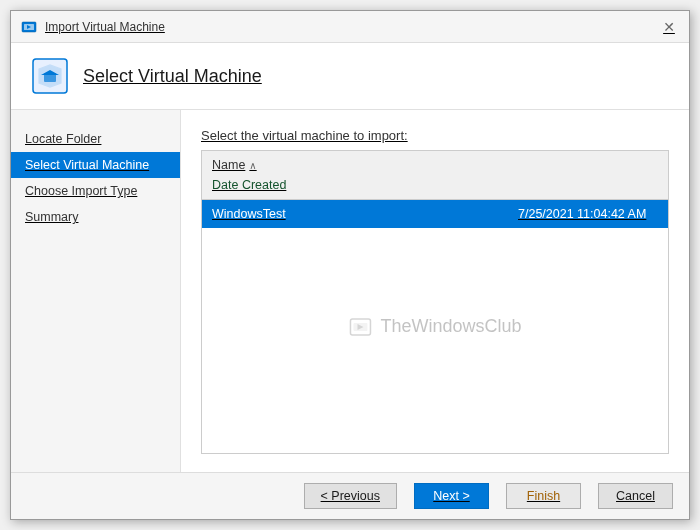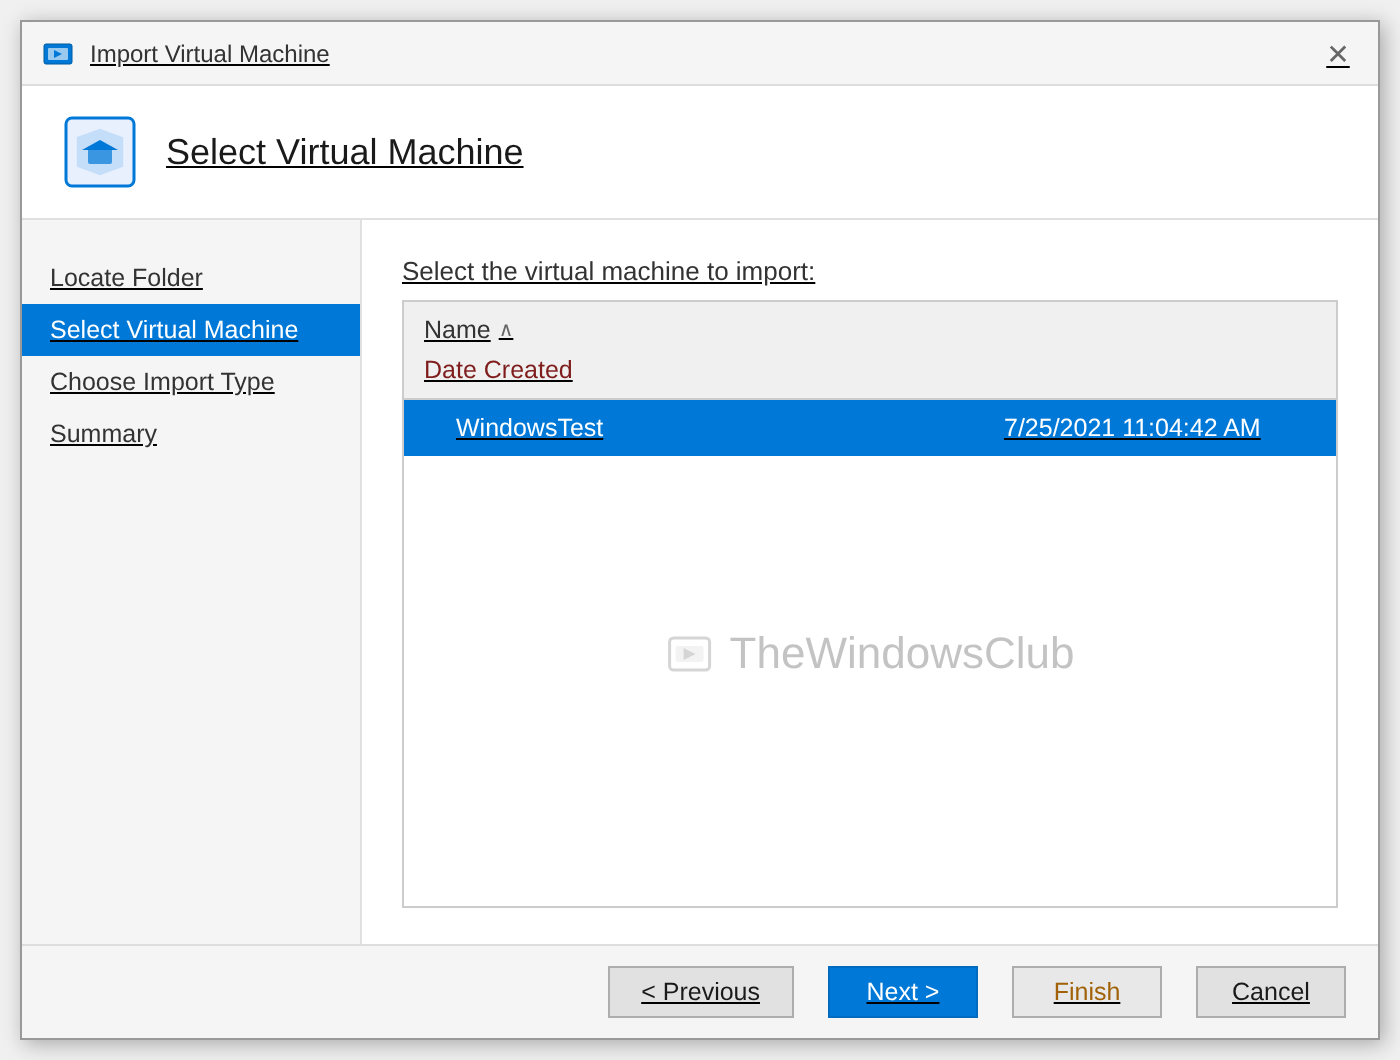--- a/index.html
+++ b/index.html
@@ -153,32 +153,32 @@
       color: #333;
       display: flex;
       align-items: center;
       gap: 4px;
     }
 
     .vm-col-date {
       width: 160px;
       padding: 3px 10px;
       font-size: 12.5px;
-      color: #7f1d1d;
+      color: #14532d;
     }
 
     .vm-table-body {
       flex: 1;
       overflow-y: auto;
       position: relative;
     }
 
     .vm-row {
       display: flex;
-      padding: 4px 16px;
+      padding: 4px 0;
       cursor: pointer;
     }
 
     .vm-row.selected {
       background: #0078d7;
       color: #fff;
     }
 
     .vm-row .vm-col-name {
       color: inherit;
@@ -199,21 +199,21 @@
       opacity: 0.35;
       pointer-events: none;
     }
 
     .watermark-icon {
       width: 24px;
       height: 24px;
     }
 
     .watermark-text {
-      font-size: 22px;
+      font-size: 18px;
       color: #555;
     }
 
     .sort-arrow {
       font-size: 10px;
       color: #666;
     }
 
     .footer {
       padding: 10px 16px;

